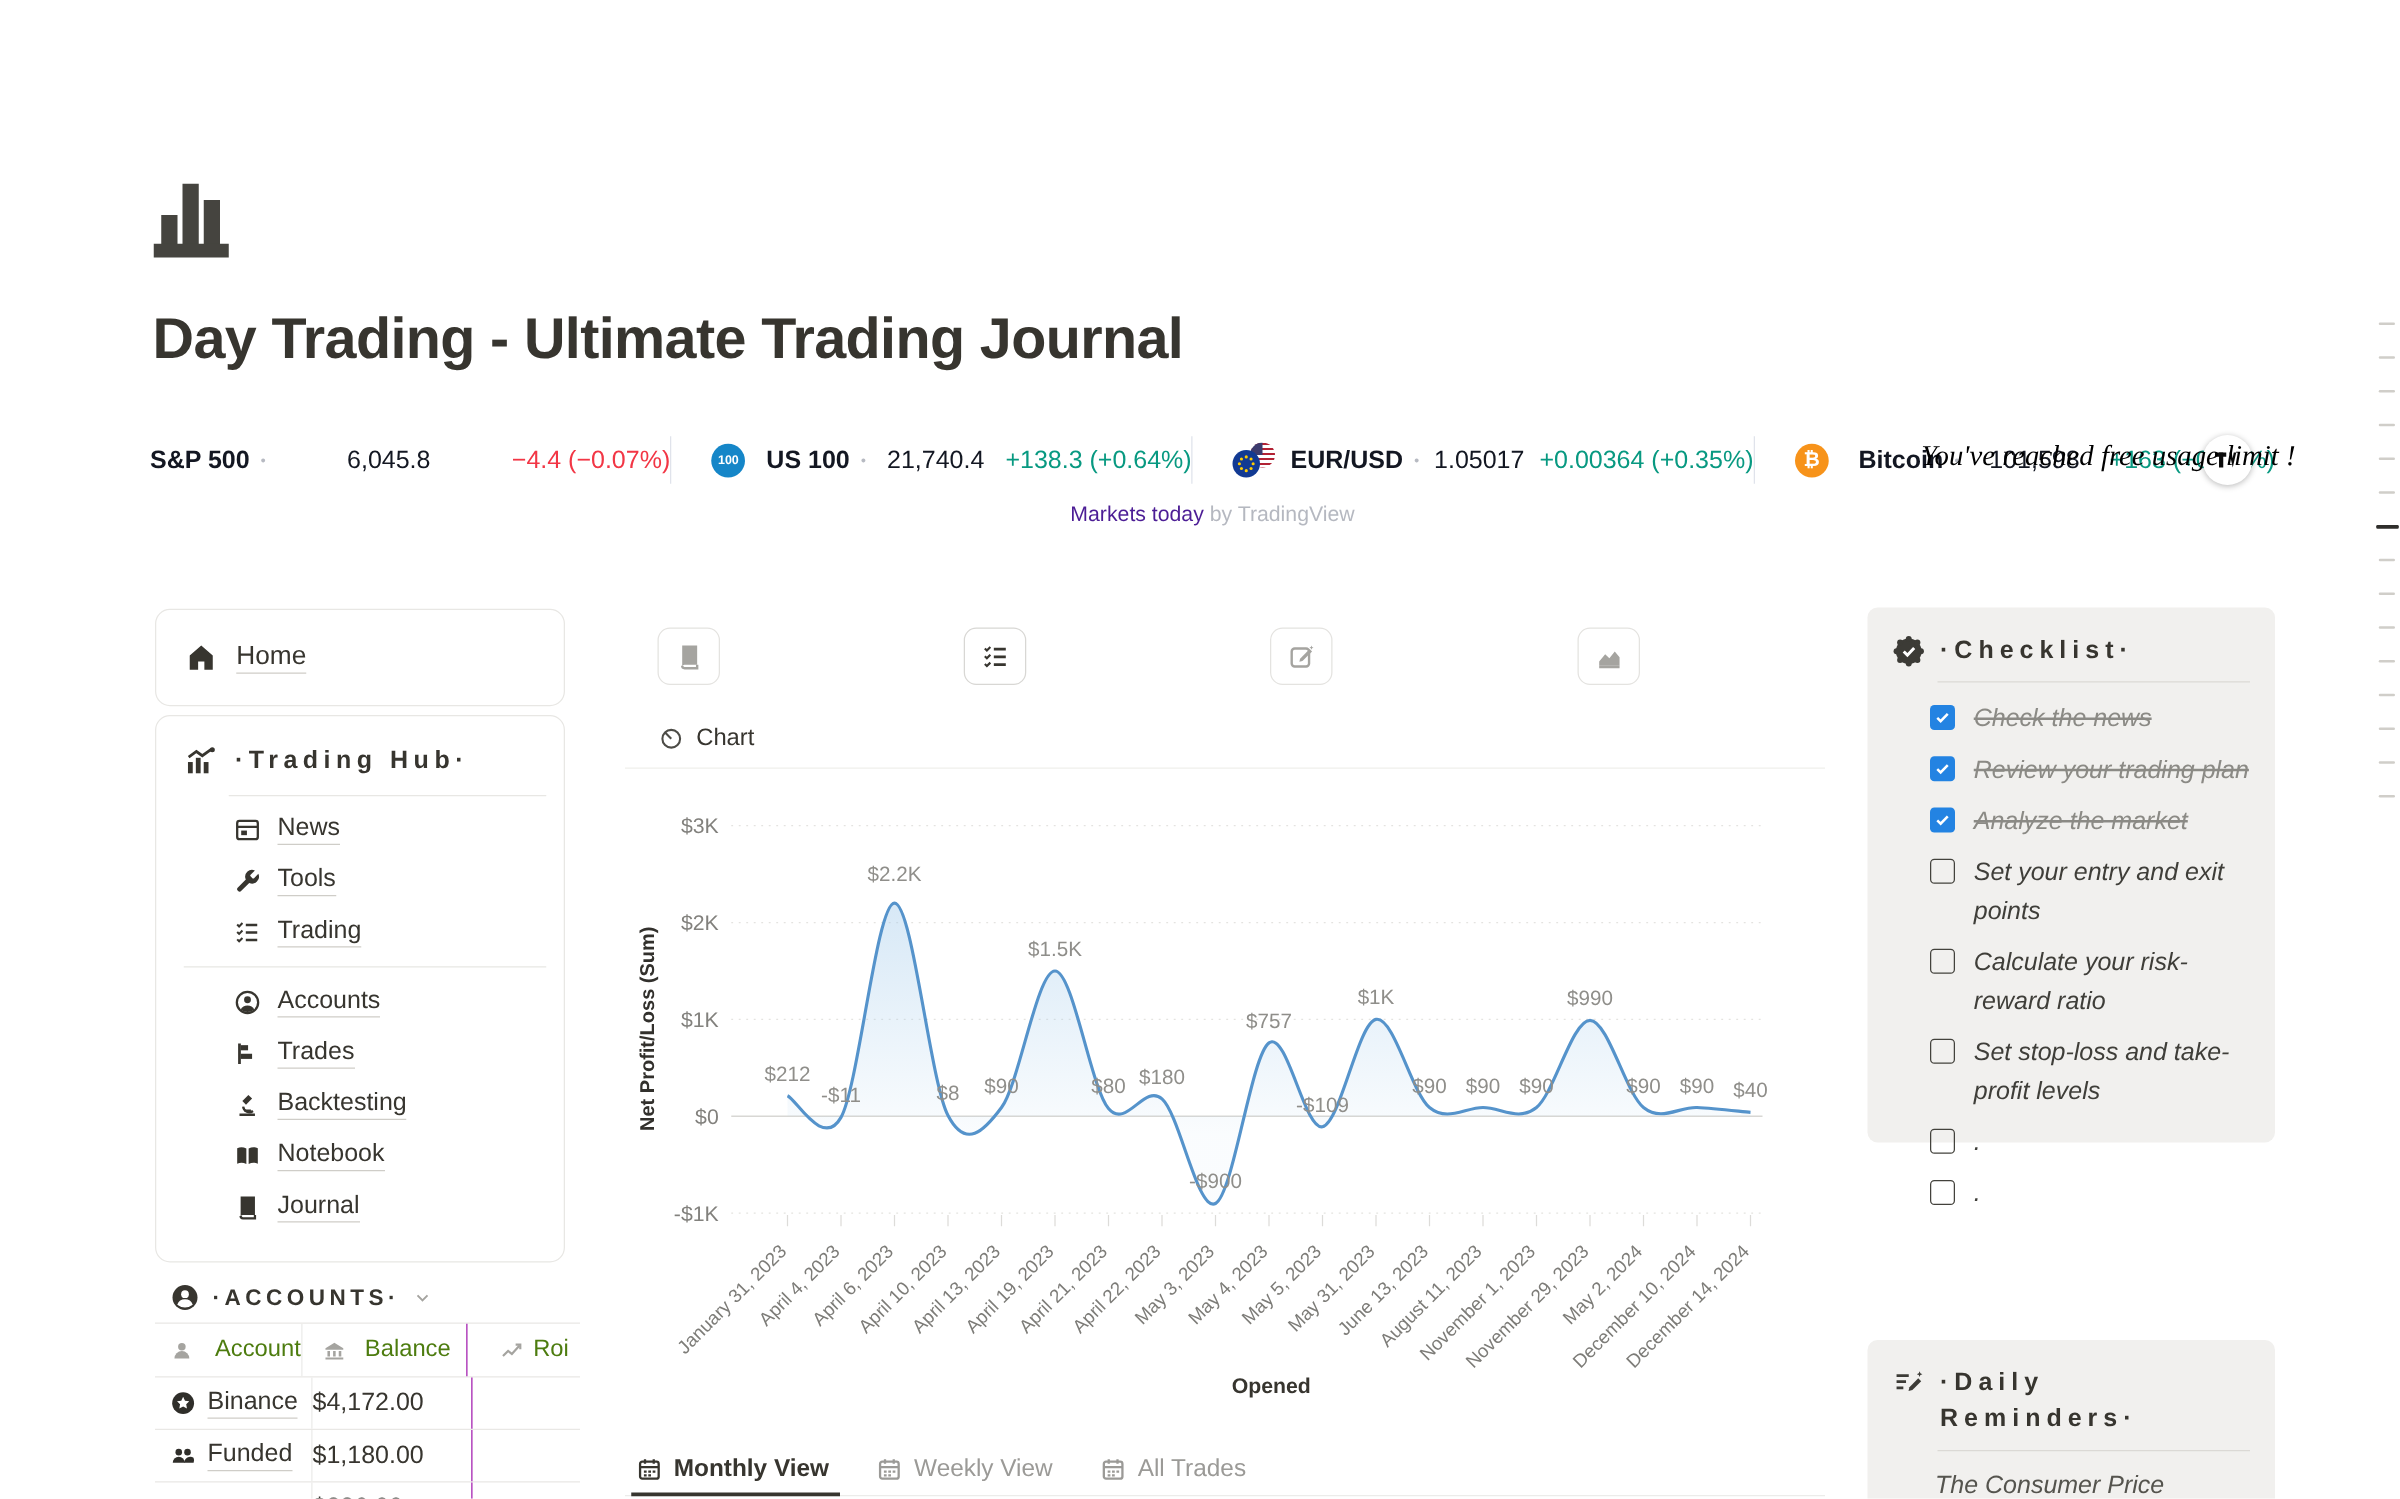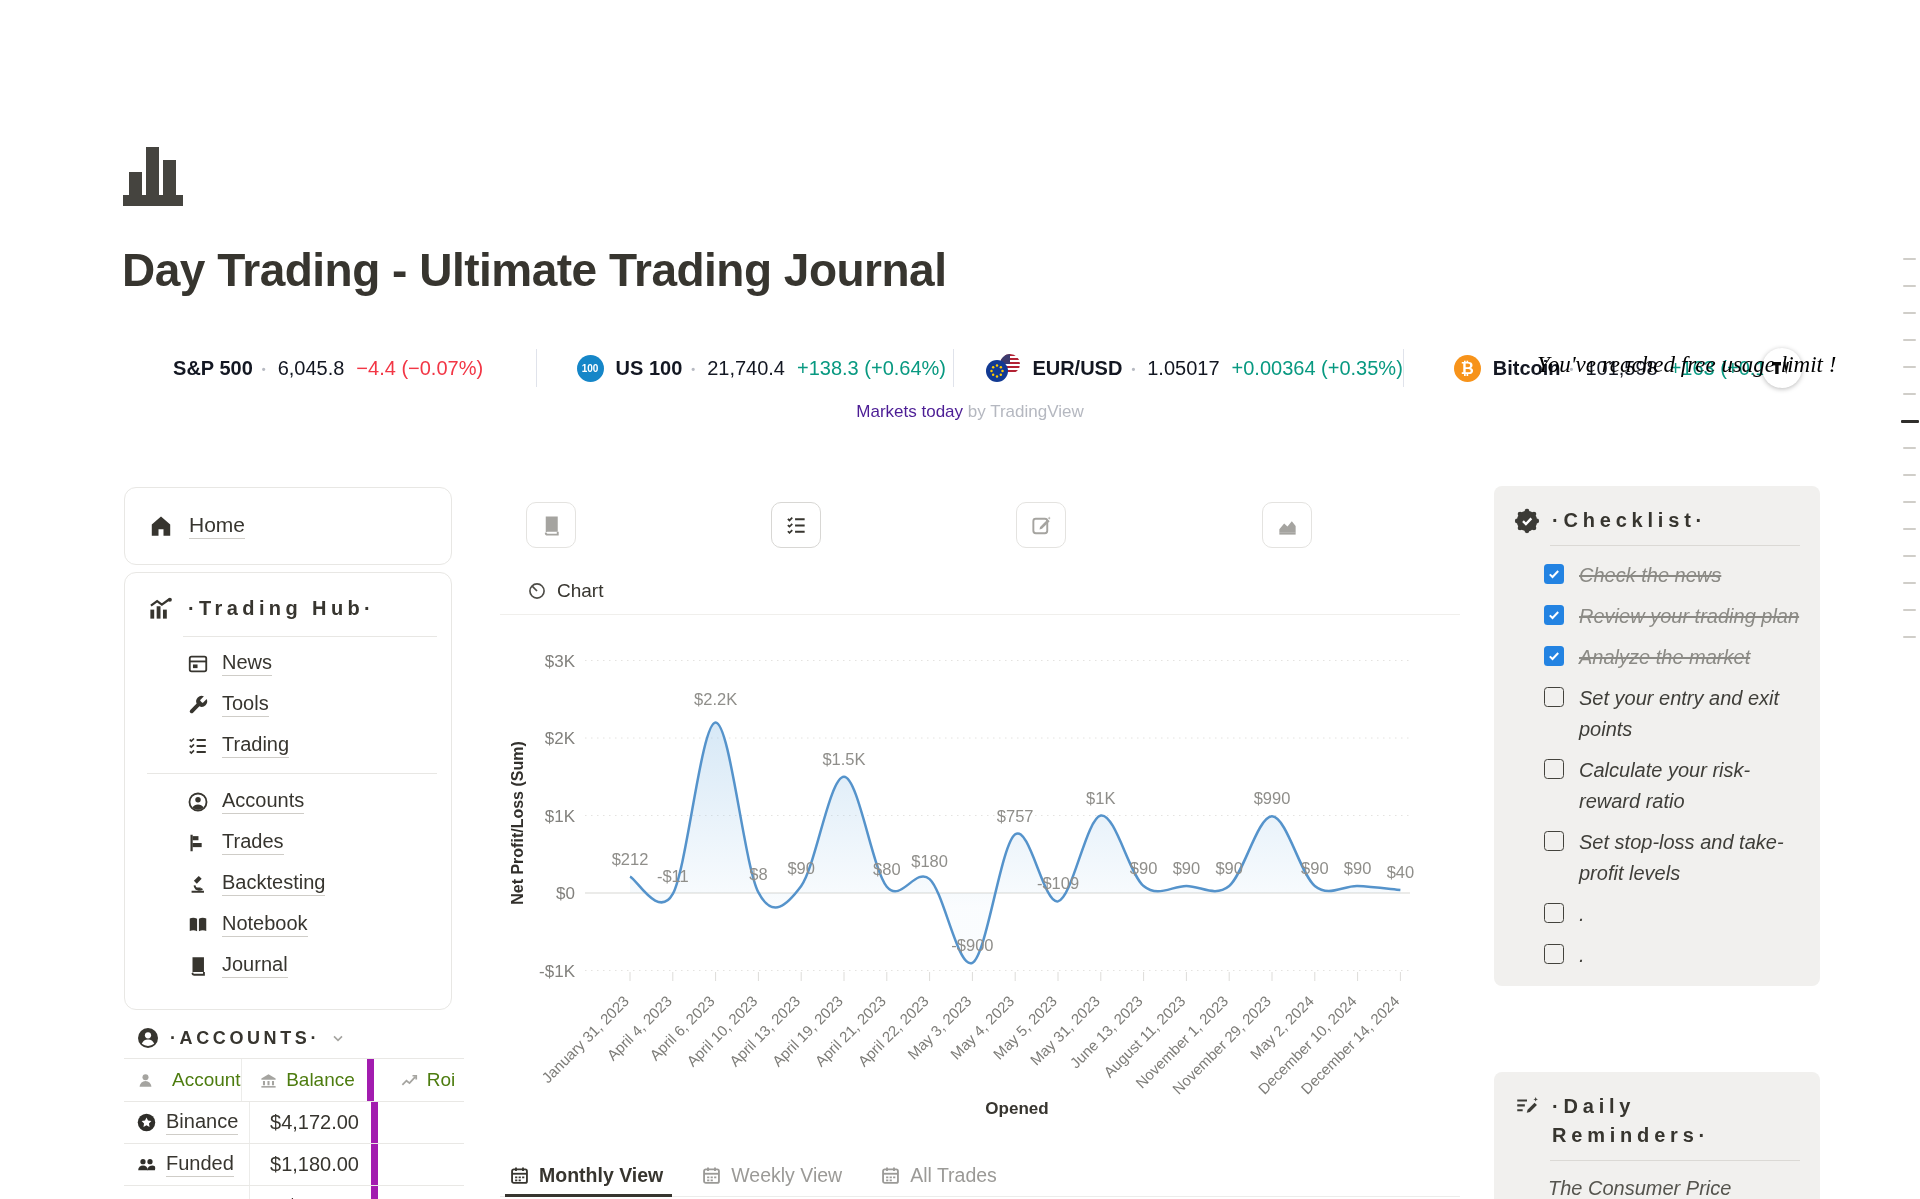--- a/index.html
+++ b/index.html
@@ -4,21 +4,21 @@
 <style>
   html,body{margin:0;padding:0;background:#fff;}
   .stage{position:relative;width:1920px;height:1199px;background:#fff;overflow:hidden;
          font-family:"Liberation Sans",sans-serif;color:#37352f;}
   .abs{position:absolute;}
   svg{display:block;}
   
   .page-title{font-size:46px;font-weight:700;letter-spacing:-.5px;color:#37352f;white-space:nowrap;}
   
   .ticker{display:flex;align-items:center;}
-  .tk-cell{flex:1;display:flex;align-items:center;justify-content:center;gap:12px;font-size:20px;color:#131722;}
+  .tk-cell{flex:1;display:flex;align-items:center;justify-content:space-between;gap:12px;font-size:20px;color:#131722;}
   .tk-div{width:1px;height:38px;background:#e0e3eb;}
   .tk-sym{font-weight:700;}
   .tk-sym::after{content:"•";color:#b7bac2;font-size:11px;margin-left:9px;vertical-align:2px;}
   .tk-chg{white-space:nowrap;}
   .tk-ico{display:flex;align-items:center;justify-content:center;margin-left:32px;}
   .us100{width:27px;height:27px;border-radius:50%;background:#1586c8;color:#fff;font-size:10px;font-weight:700;}
   .btc{width:27px;height:27px;border-radius:50%;background:#f7931a;color:#fff;font-size:16px;font-weight:700;font-family:"DejaVu Sans",sans-serif;}
   .flagwrap{position:relative;width:34px;height:28px;}
   .flag-us{position:absolute;right:0;top:0;width:20px;height:20px;border-radius:50%;
            background:repeating-linear-gradient(#b22234 0 2px,#fff 2px 4px);overflow:hidden;}
@@ -43,21 +43,21 @@
   .nav-label{font-size:20px;}
   .nav-group-div{border-top:1px solid #e8e7e4;margin:7px 14px 7px 22px;}
   .acct-head{display:flex;align-items:center;gap:10px;}
   .acct-title{font-size:18px;font-weight:700;letter-spacing:.2em;}
   .chev{width:16px;height:16px;color:#a5a4a0;}
   .table{font-size:20px;}
   .t-row{display:flex;border-bottom:1px solid #e9e8e5;height:41px;align-items:center;}
   .t-head{border-top:1px solid #e9e8e5;height:42px;color:#4d7c0f;font-size:19px;gap:16px;}
   .t-cell{box-sizing:border-box;display:flex;align-items:center;height:100%;}
   .c0{width:126px;padding-left:12px;border-right:1px solid #ececea;gap:9px;}
-  .c1{width:128px;justify-content:flex-end;padding-right:12px;border-right:7px solid #a21caf;}
+  .c1{width:128px;justify-content:space-between;padding-right:12px;border-right:1px solid #a21caf;}
   .c2{width:82px;padding-left:10px;}
   .hd-ico{width:19px;height:19px;color:#a5a4a0;flex:0 0 auto;}
   .row-ico{width:21px;height:21px;color:#2f2e2a;flex:0 0 auto;}
   
   .tool-btn{position:absolute;width:48px;height:44px;border:1px solid #e4e3e0;border-radius:10px;background:#fff;
             display:flex;align-items:center;justify-content:center;color:#a5a4a0;cursor:pointer;}
   .tool-btn.active{color:#37352f;border-color:#d8d7d4;}
   .tool-btn svg{width:23px;height:23px;}
   .chart-label{display:flex;align-items:center;gap:10px;font-size:19px;color:#37352f;}
   .chart-label svg{width:20px;height:20px;color:#4d4c47;}
@@ -475,21 +475,21 @@
           <path d="M3.5 10h17" stroke="currentColor" stroke-width="2.1"></path>
           <path d="M8 2.8v4M16 2.8v4" stroke="currentColor" stroke-width="2.1"></path>
           <path d="M7 13h2.5v2H7zM11 13h2.5v2H11zM15 13h2.5v2H15zM7 16.5h2.5v2H7zM11 16.5h2.5v2H11z" fill="currentColor"></path>
         </svg>
         <span>All Trades</span>
       </div>
     </div>
   <div class="abs hr" style="left:500px;top:1196px;width:960px;border-color:#ececea;"></div>
   <div class="abs tab-underline" style="left:505px;top:1194px;width:167px;"></div>
 
-  <div class="abs gcard" style="left:1494px;top:486px;width:326px;height:500px;">
+  <div class="abs gcard" style="left:1494px;top:486px;width:326px;height:428px;">
     <div class="gcard-head">
       <svg viewBox="0 0 24 24">
         <g fill="currentColor">
             <circle cx="12" cy="12" r="9.5"></circle>
             <circle cx="21" cy="12" r="2.2"></circle>
             <circle cx="18.4" cy="18.4" r="2.2"></circle>
             <circle cx="12" cy="21" r="2.2"></circle>
             <circle cx="5.6" cy="18.4" r="2.2"></circle>
             <circle cx="3" cy="12" r="2.2"></circle>
             <circle cx="5.6" cy="5.6" r="2.2"></circle>

